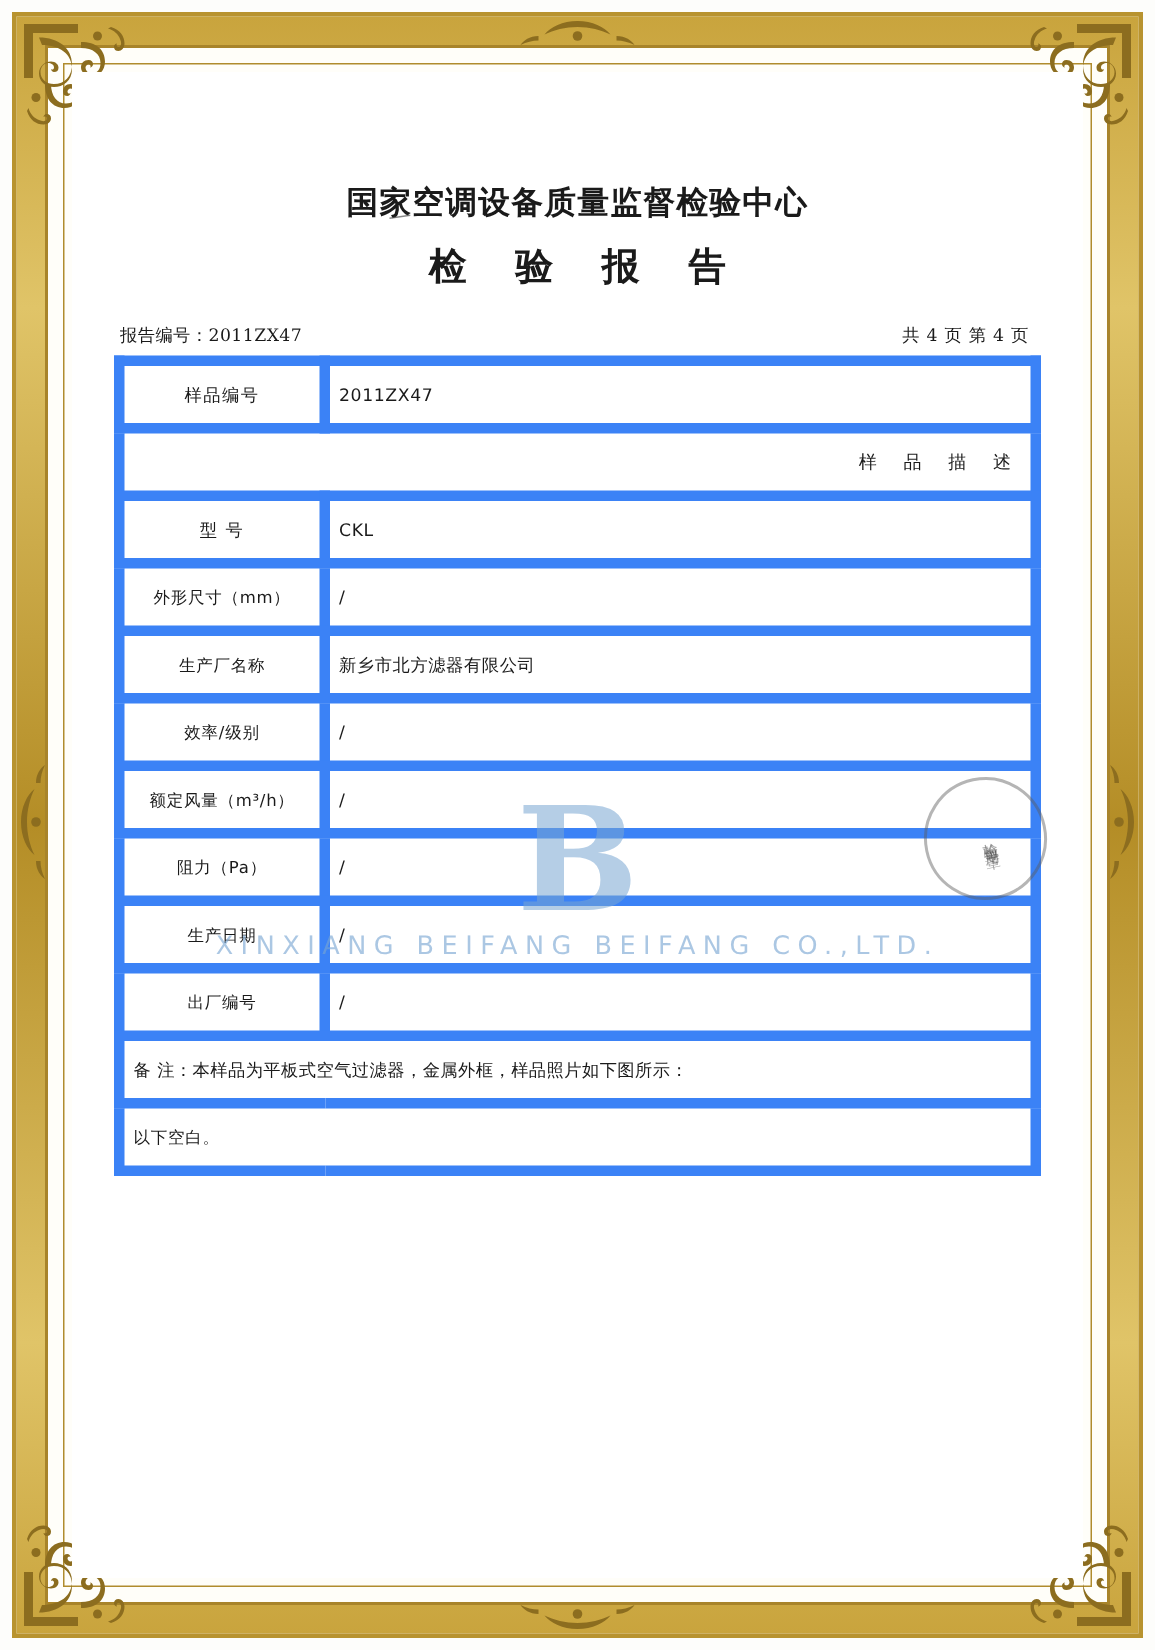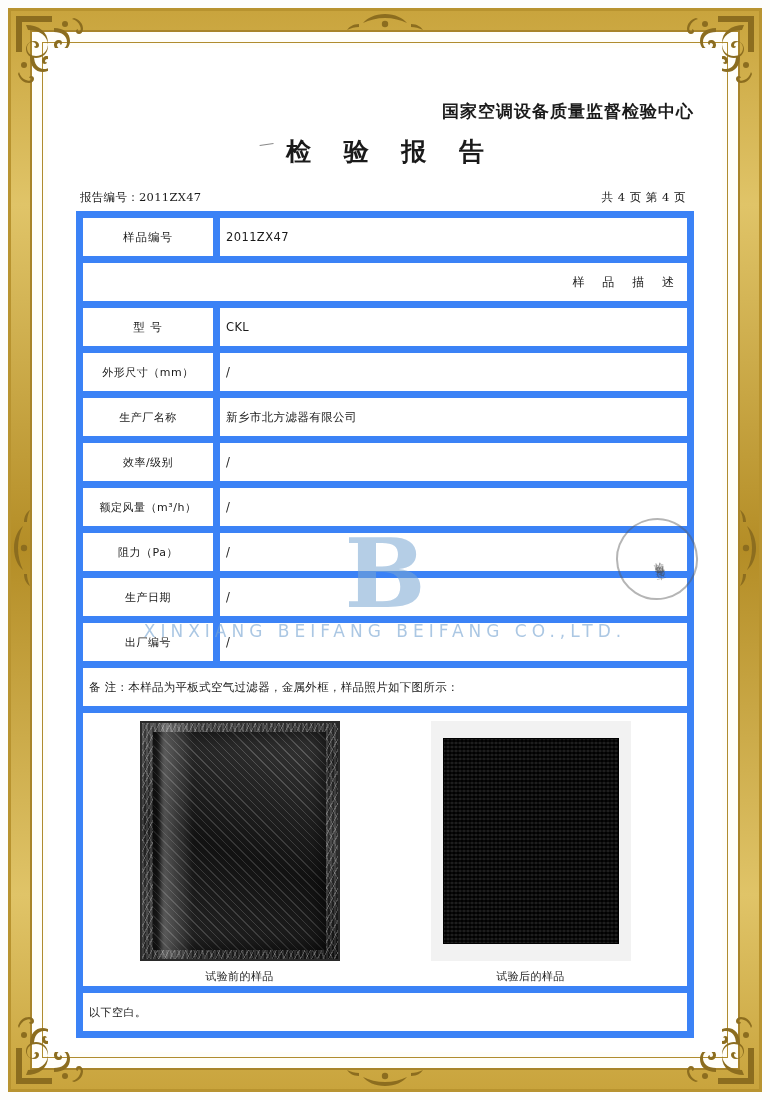--- a/index.html
+++ b/index.html
@@ -76,25 +76,25 @@
   .content {
     position: absolute;
     left: 0; top: 0; right: 0; bottom: 0;
     padding: 30px 28px 20px 28px;
     box-sizing: border-box;
     font-family: "DejaVu Sans", "Liberation Sans", sans-serif;
     color: #1a1a1a;
   }
 
   .doc-title-1 {
-    text-align: right;
-    font-size: 17px;
+    text-align: center;
+    font-size: 21px;
     font-weight: 700;
     letter-spacing: 1px;
-    margin-top: 22px;
+    margin-top: 43px;
     font-family: "DejaVu Sans", "Liberation Sans", sans-serif;
   }
   .doc-title-2 {
     text-align: center;
     font-size: 25px;
     font-weight: 700;
     letter-spacing: 12px;
     margin-top: 12px;
     text-indent: 12px;
   }
@@ -465,34 +465,20 @@
           <tr>
             <td class="label-wide">出厂编号</td>
             <td class="value">/</td>
           </tr>
           <tr>
             <td class="notes" colspan="2">
               <span>备 注：</span><span>本样品为平板式空气过滤器，金属外框，样品照片如下图所示：</span>
             </td>
           </tr>
           <tr>
-            <td class="photos" colspan="2">
-              <div class="photo-area">
-                <div class="photo-block">
-                  <div class="photo-img photo-a"></div>
-                  <div class="photo-caption">试验前的样品</div>
-                </div>
-                <div class="photo-block">
-                  <div class="photo-img photo-b"></div>
-                  <div class="photo-caption">试验后的样品</div>
-                </div>
-              </div>
-            </td>
-          </tr>
-          <tr>
             <td class="tail" colspan="2">以下空白。</td>
           </tr>
         </tbody>
       </table>
 
     </div>
 
     <div class="watermark">
       <div class="wm-main">
         <div class="wm-logo">B</div>

